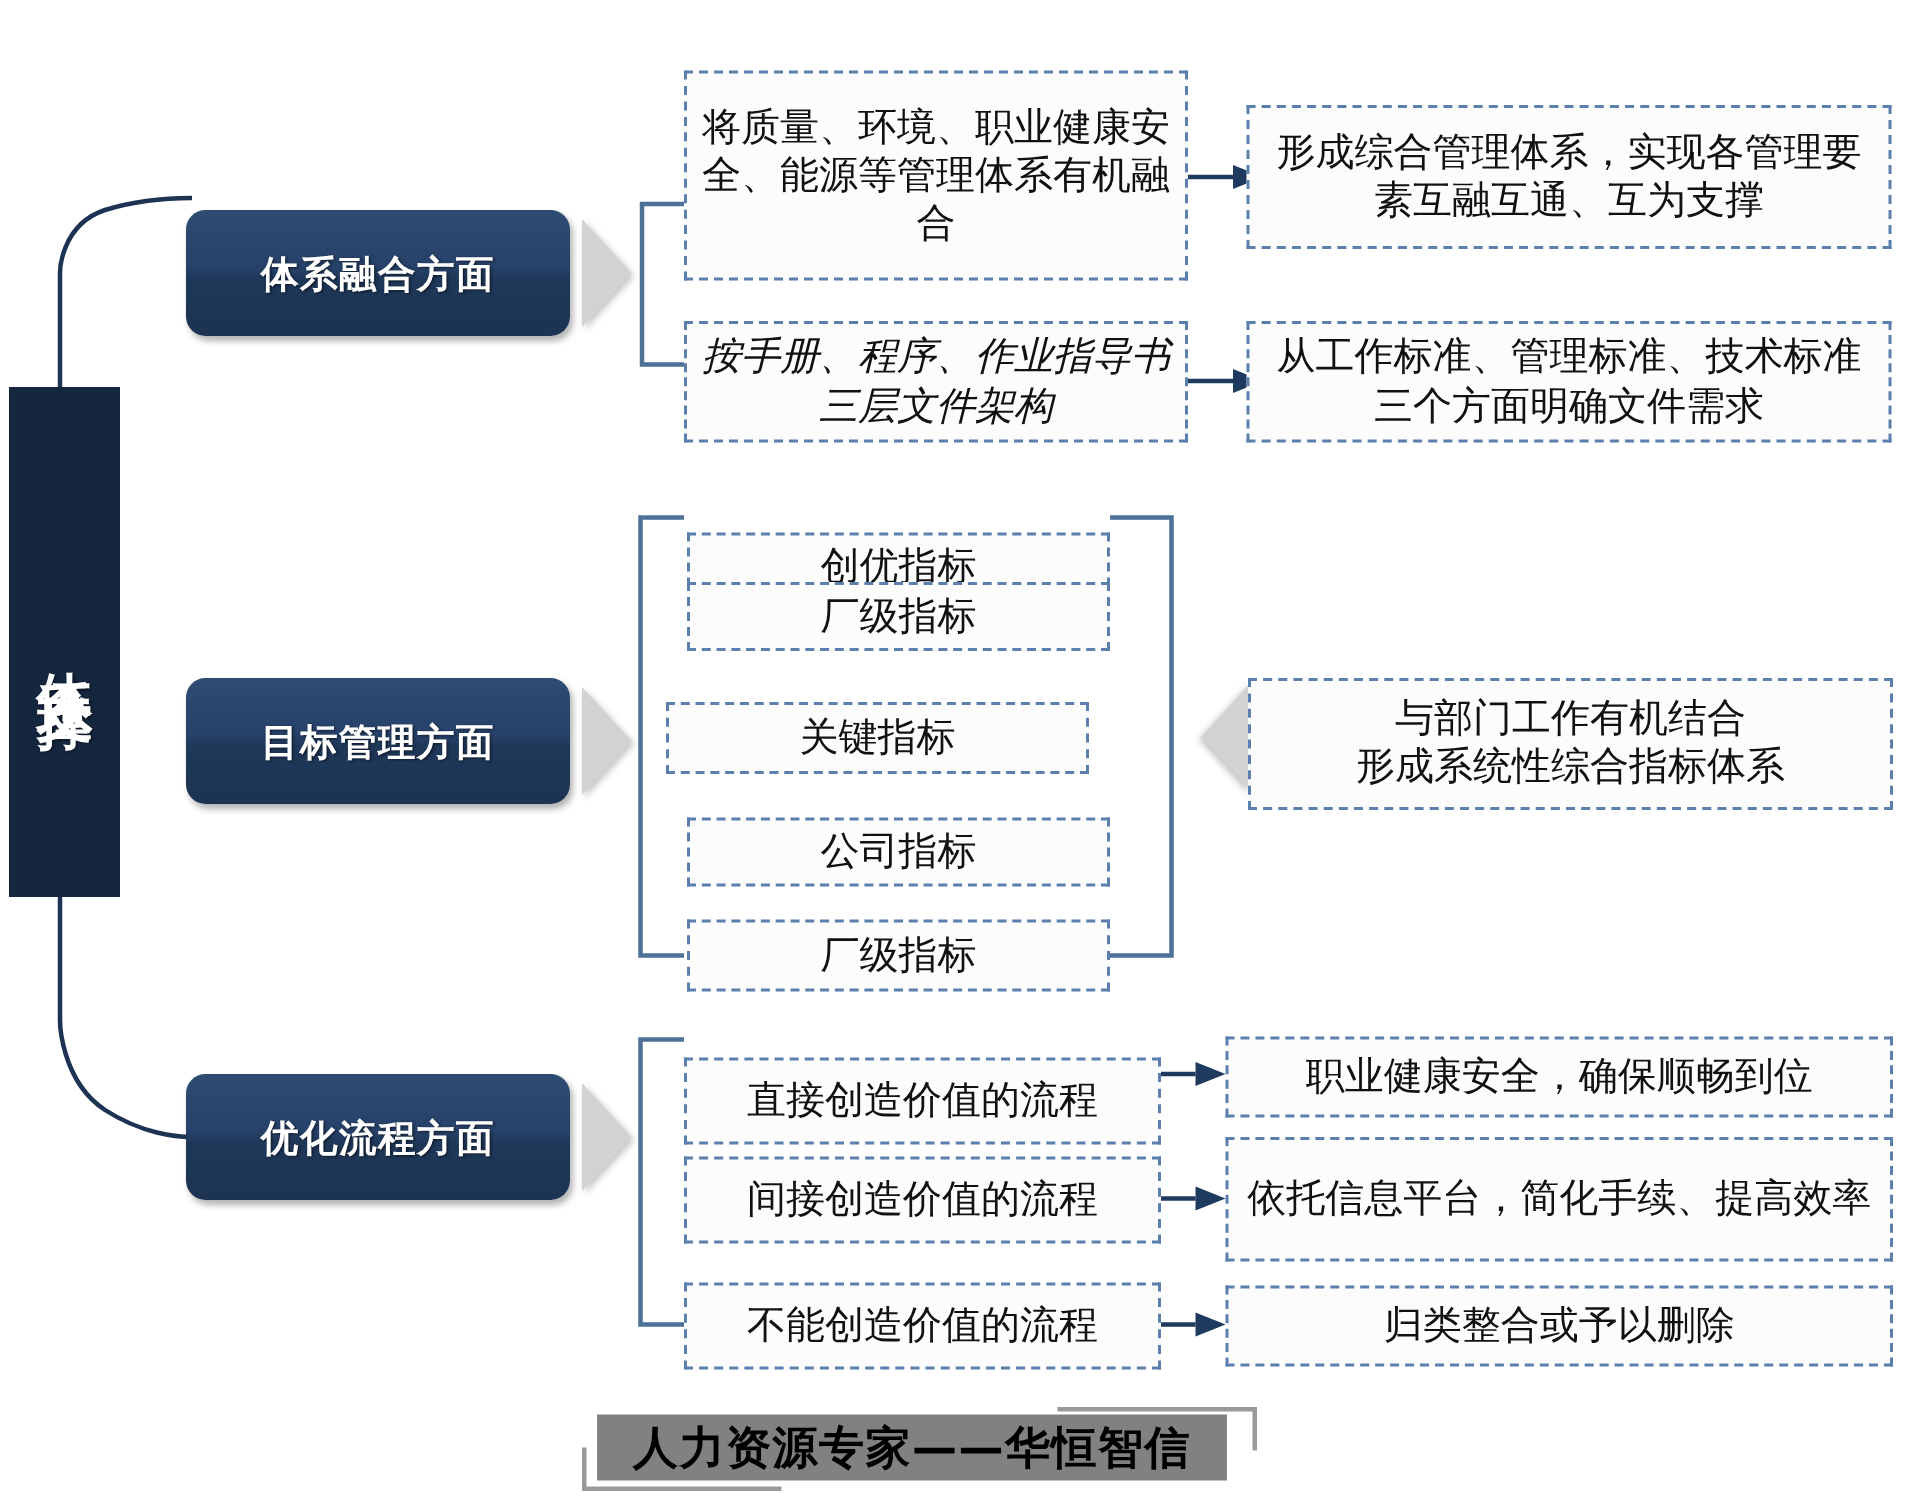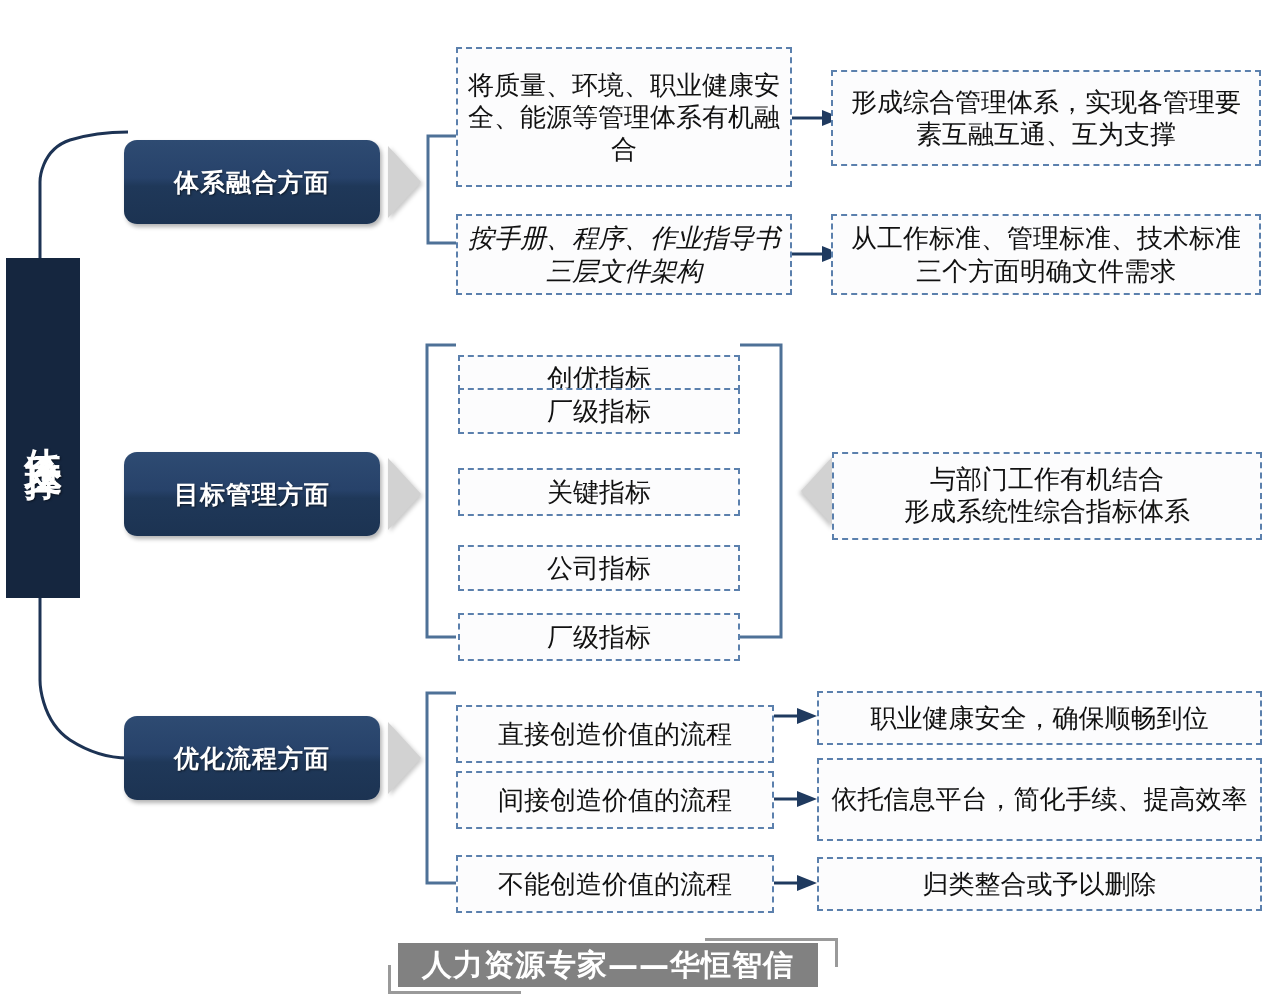--- a/index.html
+++ b/index.html
@@ -128,21 +128,21 @@
     left: 10px;
     top: 5px;
     width: 420px;
     height: 44px;
     background: #818181;
     display: flex;
     align-items: center;
     justify-content: center;
   }
   .footer-band span {
-    color: #ffffff;
+    color: #000000;
     font-size: 30px;
     font-weight: bold;
     letter-spacing: 1px;
   }
   .bracket-tr {
     position: absolute;
     right: 0;
     top: 0;
     width: 130px;
     height: 26px;
@@ -215,21 +215,21 @@
 
     <path d="M 740 345 L 781 345 L 781 637 L 740 637" fill="none" stroke="#4e7197" stroke-width="3"></path>
   </svg>
 
   <div class="dbox sm" style="left:458px; top:315px; width:282px; height:46px;margin-top:40px;">
     <span>创优指标</span>
   </div>
   <div class="dbox sm" style="left:458px; top:388px; width:282px; height:46px;">
     <span>厂级指标</span>
   </div>
-  <div class="dbox sm" style="left:458px; top:468px; width:282px; height:48px;">
+  <div class="dbox sm" style="left:444px; top:468px; width:282px; height:48px;">
     <span>关键指标</span>
   </div>
   <div class="dbox sm" style="left:458px; top:545px; width:282px; height:46px;">
     <span>公司指标</span>
   </div>
   <div class="dbox sm" style="left:458px; top:613px; width:282px; height:48px;">
     <span>厂级指标</span>
   </div>
 
   <div class="chev-left" style="left:801px; top:455px;"></div>

